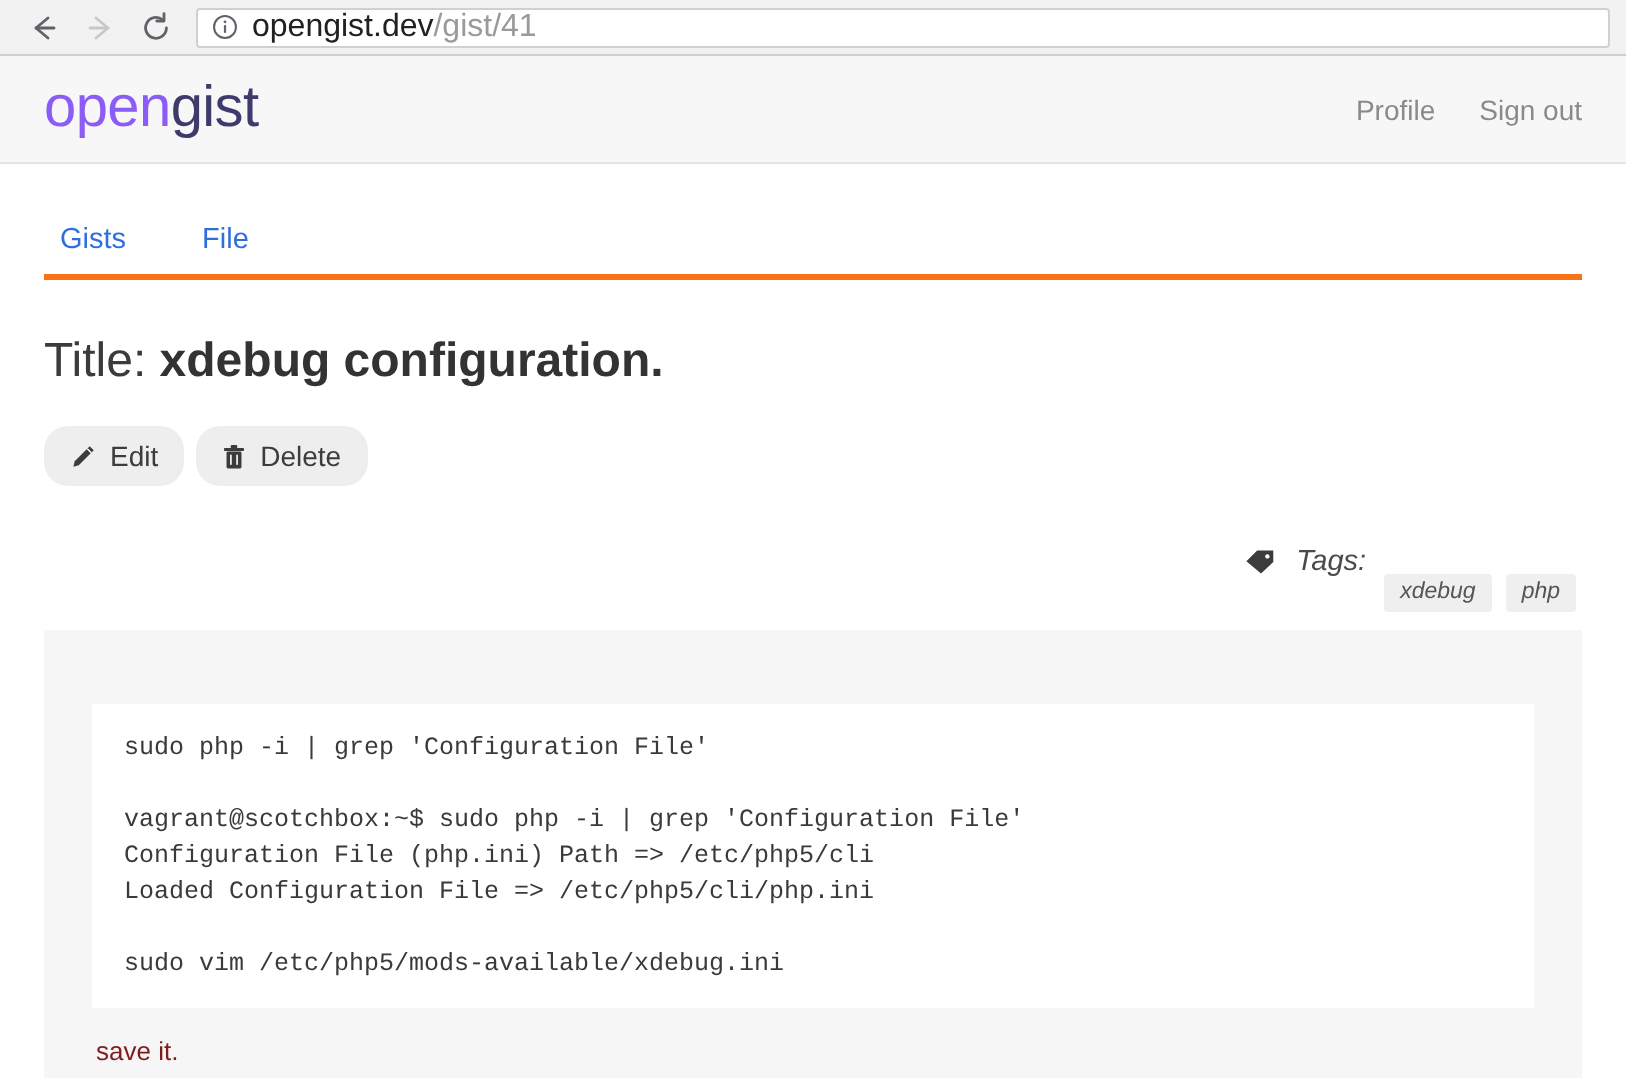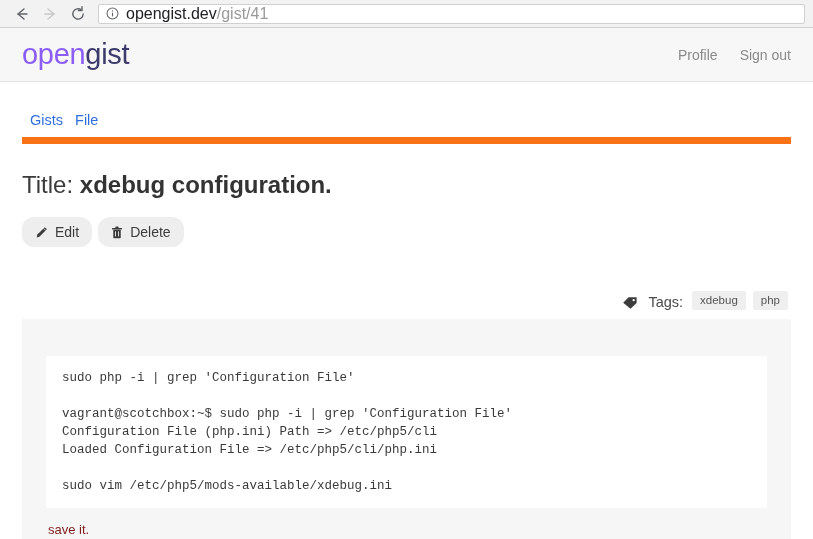--- a/index.html
+++ b/index.html
@@ -94,25 +94,25 @@
     text-decoration: none;
   }
 
   
   .page {
     padding: 0 22px;
   }
 
   .tabs {
     display: flex;
-    gap: 12px;
+    gap: 38px;
     padding-top: 30px;
     padding-left: 8px;
     padding-bottom: 9px;
-    border-bottom: 7px solid #f97316;
+    border-bottom: 3px solid #f97316;
   }
   .tabs a {
     font-size: 14.5px;
     color: #2f6fdd;
     text-decoration: none;
   }
 
   .page-title {
     margin: 26px 0 0 0;
     font-size: 24px;
@@ -139,25 +139,26 @@
     font-size: 14px;
     color: #3c3c3c;
     font-family: "Liberation Sans", sans-serif;
     cursor: pointer;
     box-sizing: border-box;
   }
   .btn svg { display: block; flex: 0 0 auto; }
 
   .tags-row {
     display: flex;
-    align-items: flex-end;
+    align-items: center;
     justify-content: flex-end;
     gap: 7px;
     margin-top: 12px;
     padding-right: 3px;
+    font-style: italic;
   }
   .tags-label {
     font-size: 14.5px;
     color: #4a4a4a;
     margin-right: 2px;
   }
   .tag-icon { display: block; margin-right: 3px; }
   .tag-badge {
     display: inline-block;
     background: #efefef;

